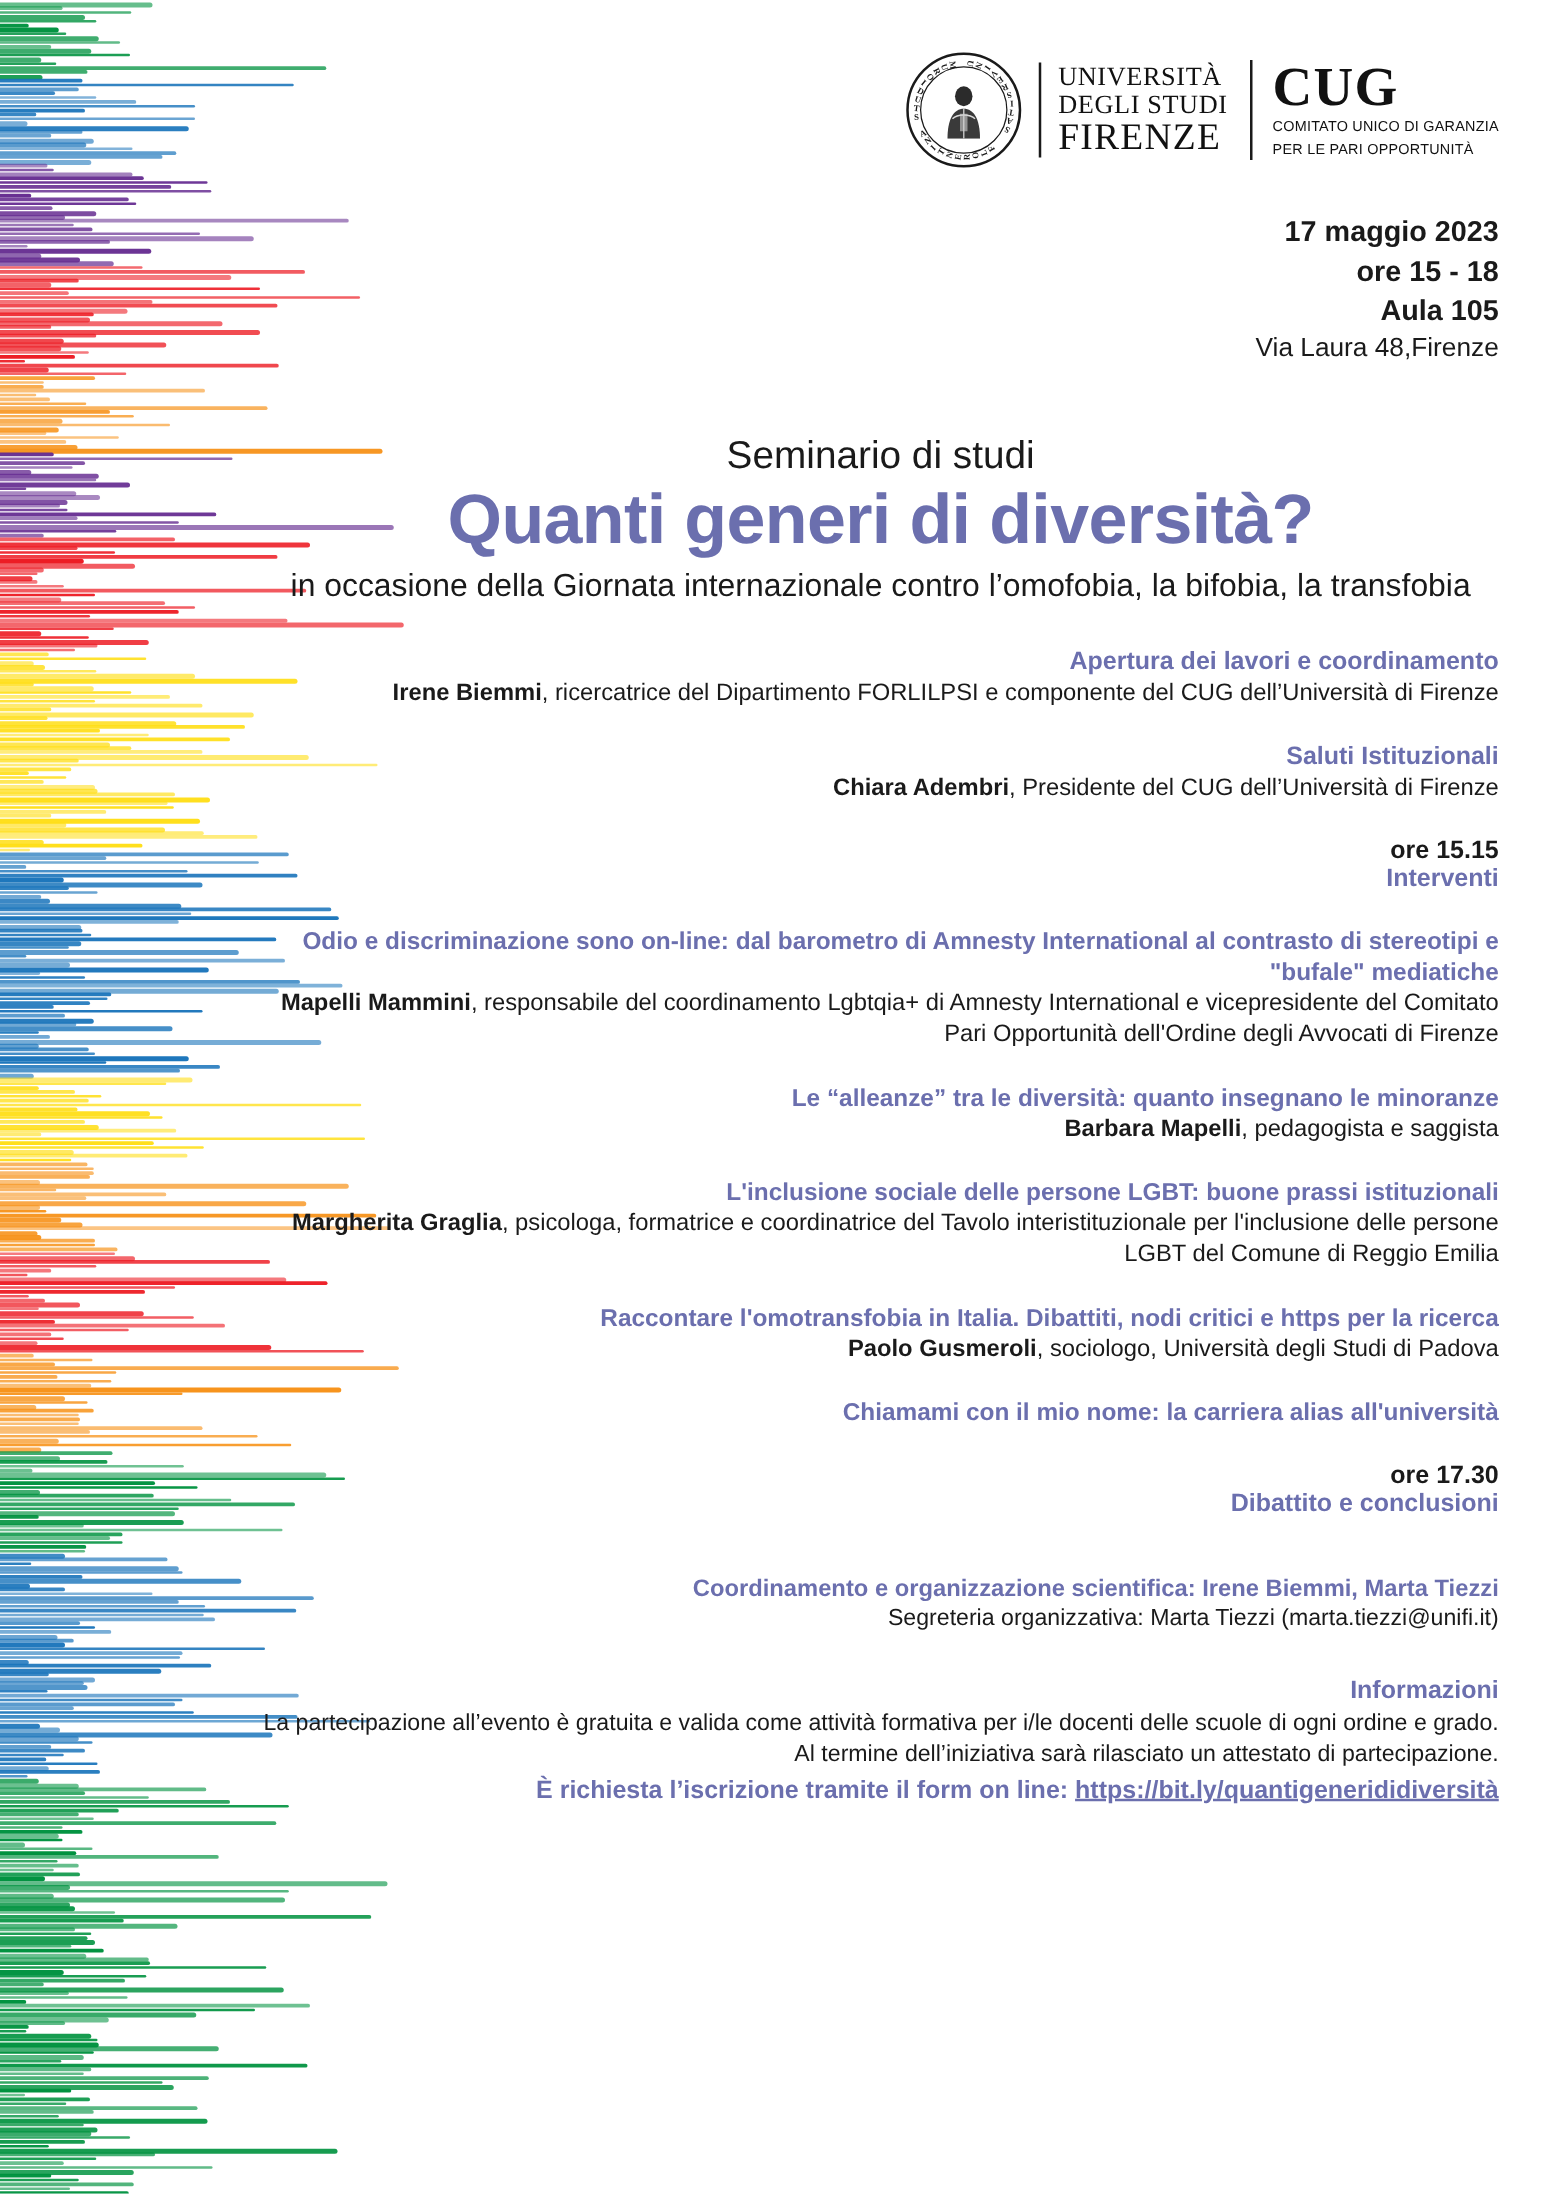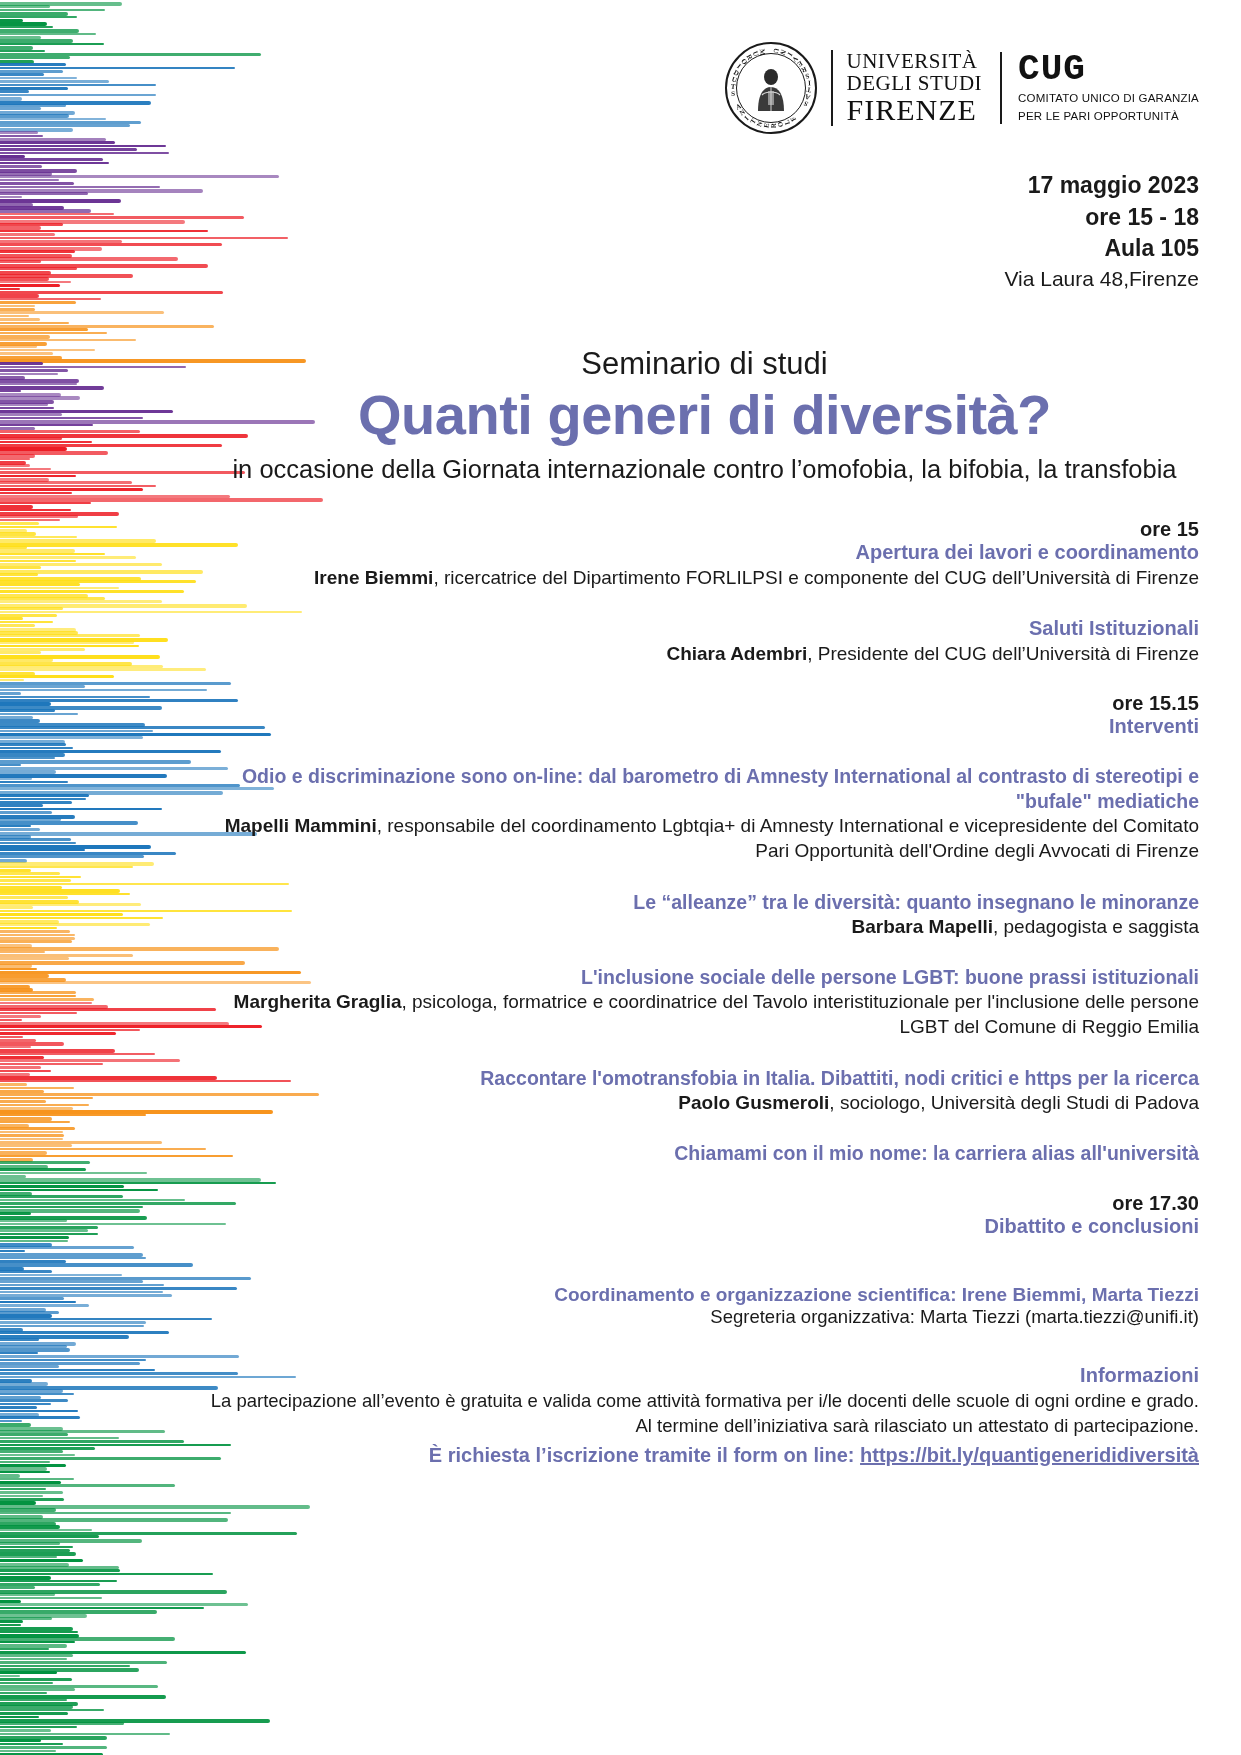--- a/index.html
+++ b/index.html
@@ -90,23 +90,23 @@
   .unifi-text .l1 { font-size: 21px; letter-spacing: 0.5px; }
   .unifi-text .l2 { font-size: 21px; letter-spacing: 0.5px; }
   .unifi-text .l3 { font-size: 30px; letter-spacing: 1px; }
 
   .cug-block {
     border-left: 2px solid #1a1a1a;
     padding-left: 16px;
     color: #111;
   }
   .cug-title {
-    font-family: Liberation Mono, monospace;
+    font-family: Liberation Serif, serif;
     font-weight: bold;
-    font-size: 36px;
+    font-size: 44px;
     letter-spacing: 1px;
     line-height: 1;
   }
   .cug-sub {
     font-size: 11.5px;
     letter-spacing: 0.2px;
     line-height: 1.32;
     margin-top: 3px;
   }
 
@@ -800,21 +800,20 @@
       <div class="big">ore 15 - 18</div>
       <div class="room">Aula 105</div>
       <div class="addr">Via Laura 48,Firenze</div>
     </div>
 
     <div class="seminario">Seminario di studi</div>
     <div class="main-title">Quanti generi di diversità?</div>
     <div class="occasione">in occasione della Giornata internazionale contro l’omofobia, la bifobia, la transfobia</div>
 
     <div class="block">
-      <div class="sched-time">ore 15</div>
       <div class="sched-head">Apertura dei lavori e coordinamento</div>
       <div class="sched-person">
         <b>Irene Biemmi</b><span>, ricercatrice del Dipartimento FORLILPSI e componente del CUG dell’Università di Firenze</span>
       </div>
     </div>
 
     <div class="block">
       <div class="sched-head">Saluti Istituzionali</div>
       <div class="sched-person">
         <b>Chiara Adembri</b><span>, Presidente del CUG dell’Università di Firenze</span>

